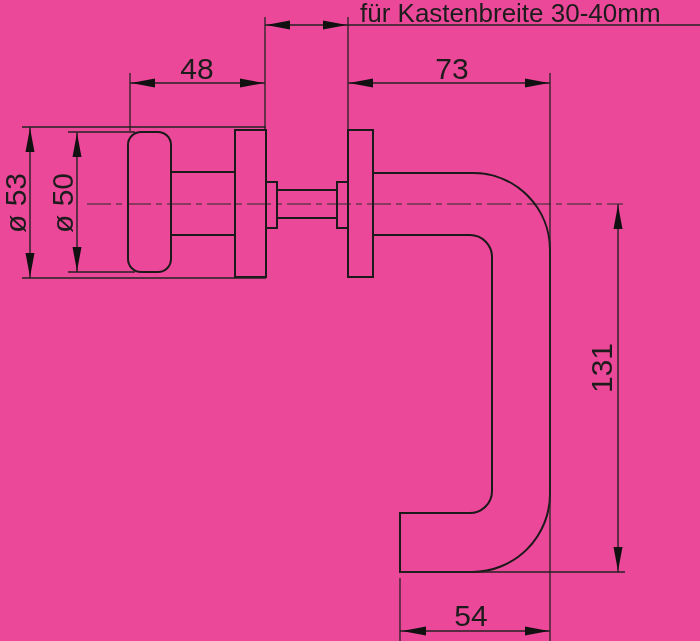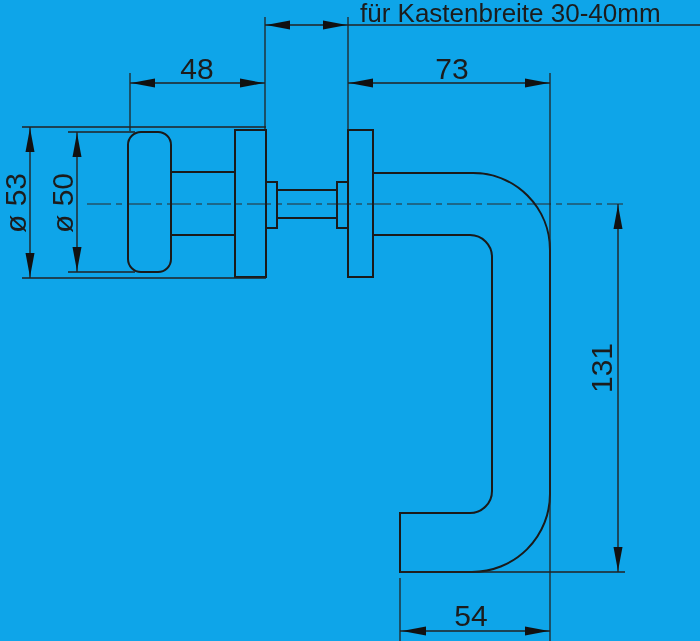--- a/index.html
+++ b/index.html
@@ -1,19 +1,19 @@
 <!DOCTYPE html>
 <html><head>
 <meta charset="utf-8">
 <style>
   html,body{margin:0;padding:0;background:#ffffff;}
   .stage{
     position:relative;
     width:700px;height:641px;
-    background:#0ea5e9;
+    background:#ec4899;
     font-family:"Liberation Sans", sans-serif;
     overflow:hidden;
   }
   svg text{
     fill:#1c1c1c;
     font-family:"Liberation Sans", sans-serif;
   }
   .obj{stroke:#1a1a1a;stroke-width:2;fill:none;}
   .dim{stroke:#222222;stroke-width:1.4;fill:none;}
   .ext{stroke:#222222;stroke-width:1.3;fill:none;}

